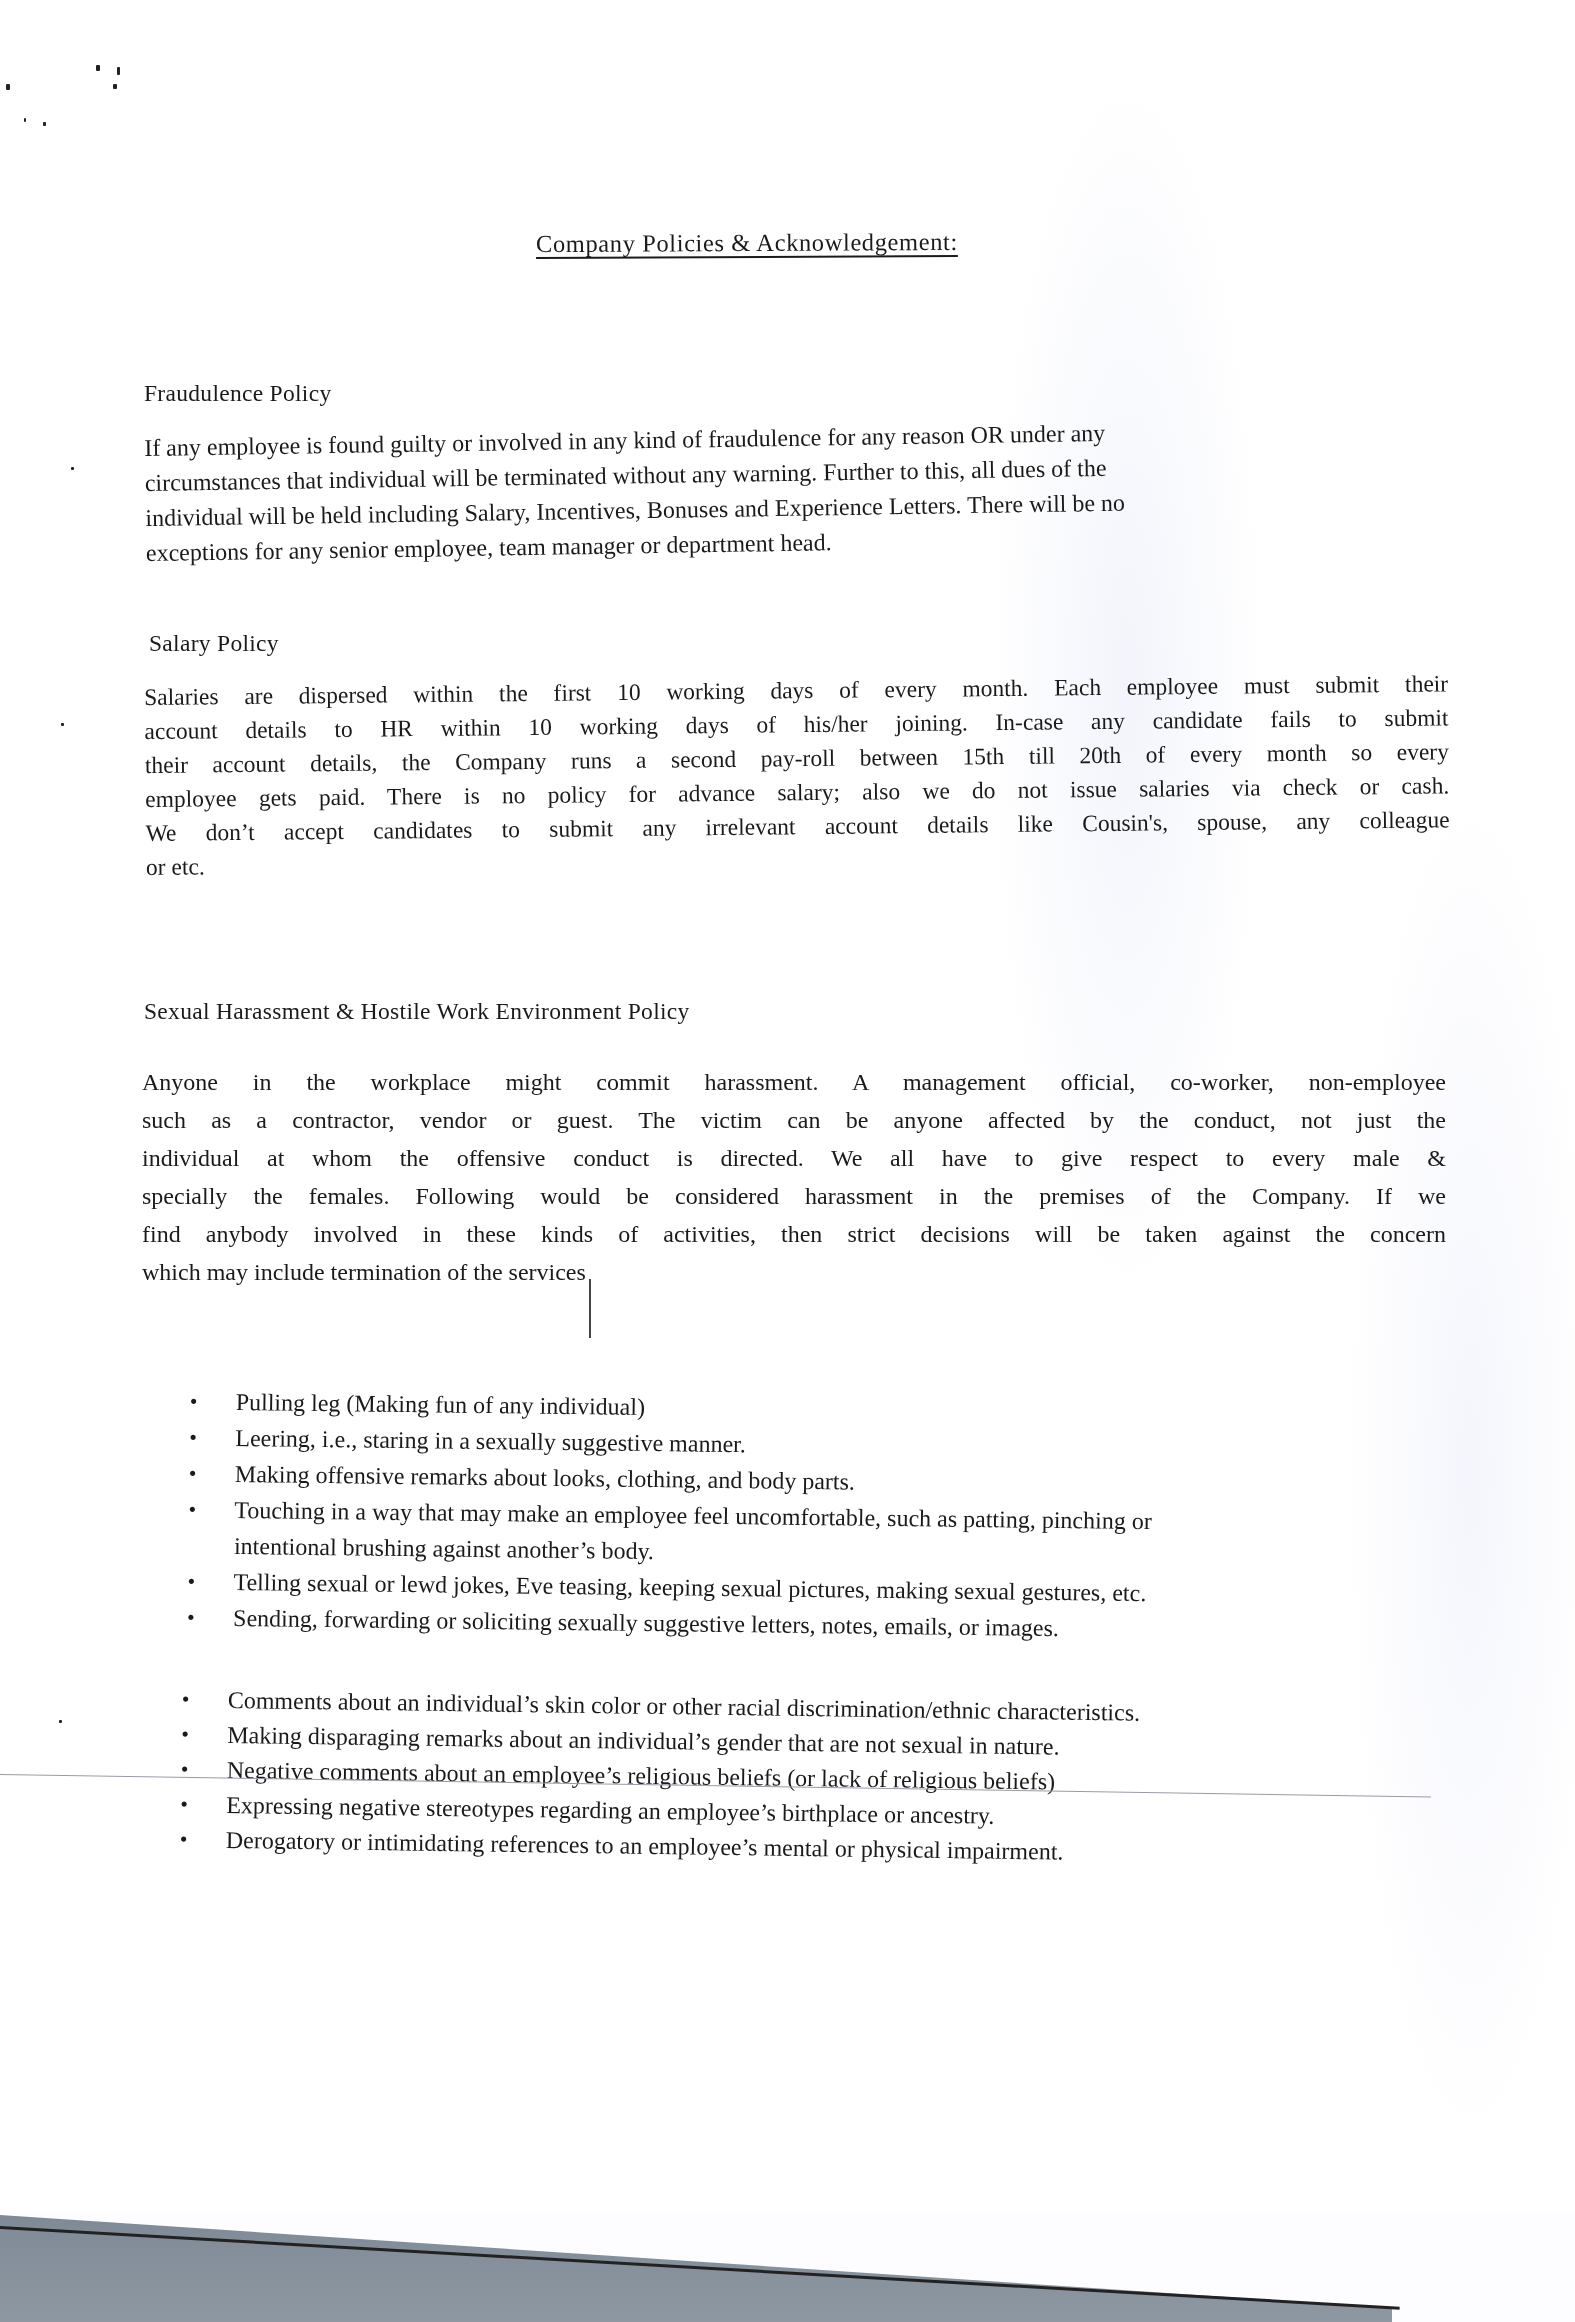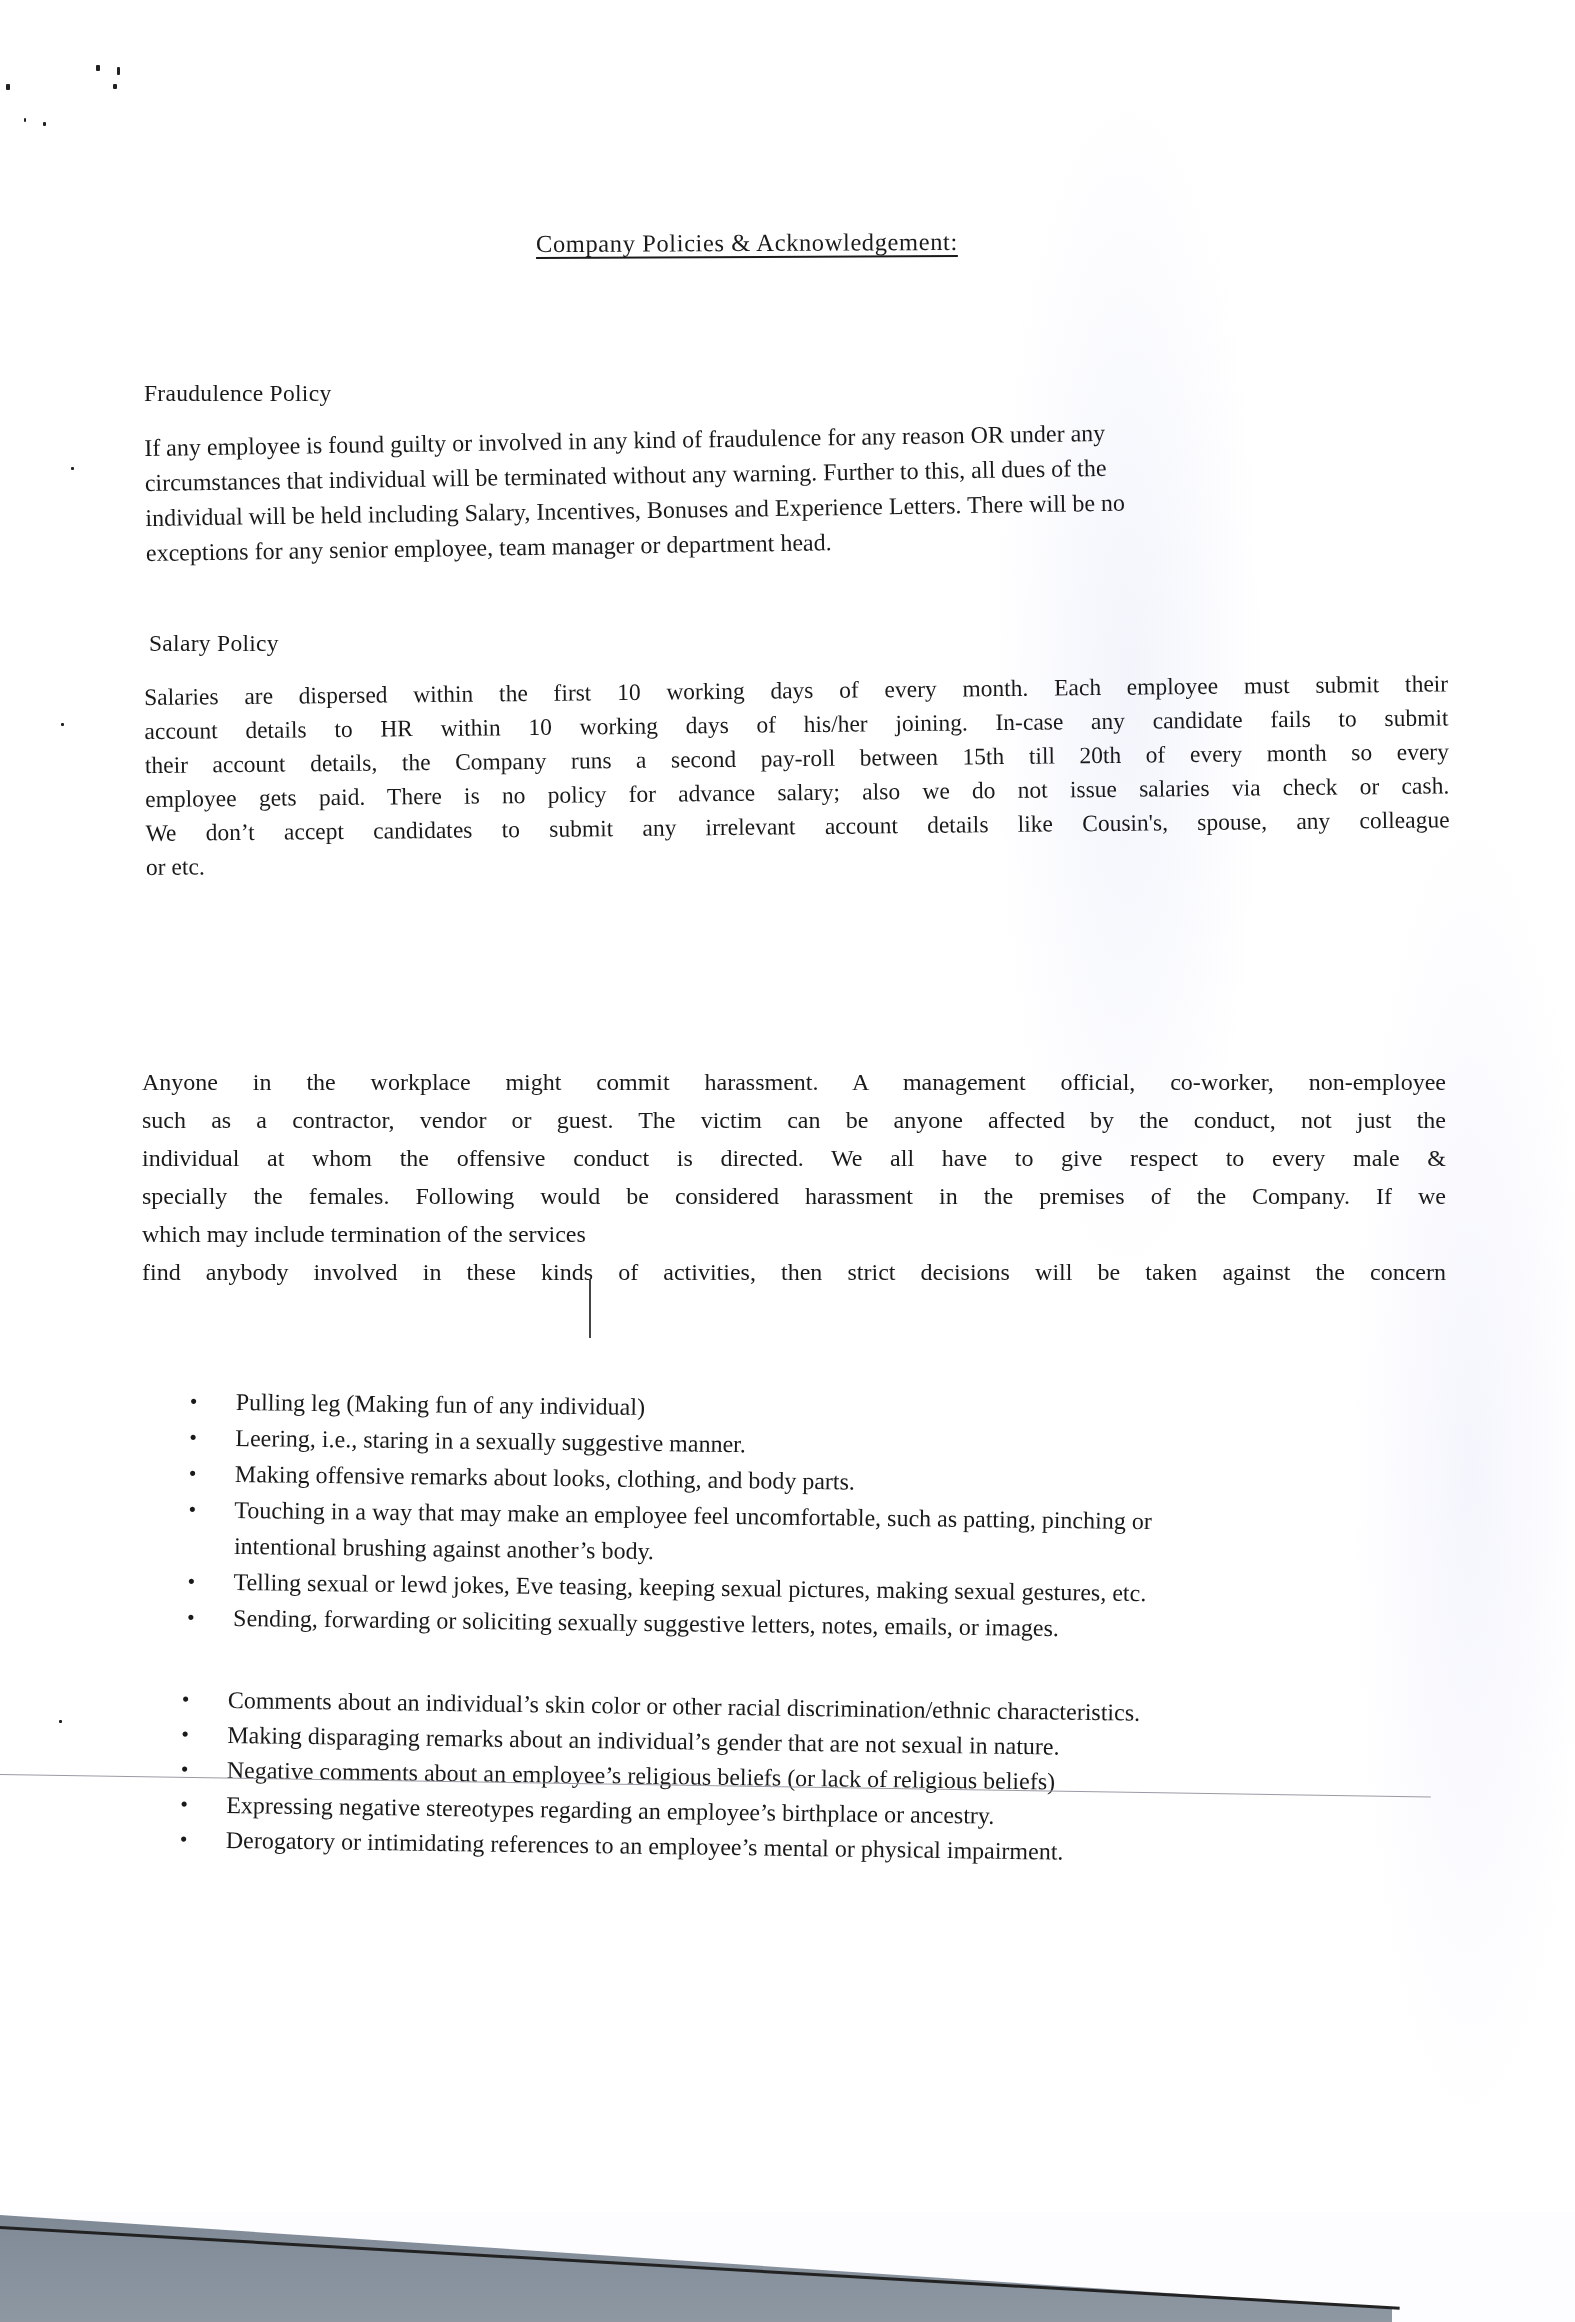--- a/index.html
+++ b/index.html
@@ -72,27 +72,28 @@
   <div class="heading" style="left:149px; top:630px;text-align:right;">Salary Policy</div>
   <div class="para just" style="left:144px; top:680px; width:1304px; font-size:23.5px; line-height:34px; transform:rotate(-0.6deg); transform-origin:0 0;">
     <span class="ln">Salaries are dispersed within the first 10 working days of every month. Each employee must submit their</span>
     <span class="ln">account details to HR within 10 working days of his/her joining. In-case any candidate fails to submit</span>
     <span class="ln">their account details, the Company runs a second pay-roll between 15th till 20th of every month so every</span>
     <span class="ln">employee gets paid. There is no policy for advance salary; also we do not issue salaries via check or cash.</span>
     <span class="ln">We don’t accept candidates to submit any irrelevant account details like Cousin's, spouse, any colleague</span>
     <span class="ln" style="text-align-last:left;">or etc.</span>
   </div>
 
+  <div class="heading" style="left:144px; top:998px;">Sexual Harassment &amp; Hostile Work Environment Policy</div>
   <div class="para just" style="left:142px; top:1063px; width:1304px; line-height:38px;">
     <span class="ln">Anyone in the workplace might commit harassment. A management official, co-worker, non-employee</span>
     <span class="ln">such as a contractor, vendor or guest. The victim can be anyone affected by the conduct, not just the</span>
     <span class="ln">individual at whom the offensive conduct is directed. We all have to give respect to every male &amp;</span>
     <span class="ln">specially the females. Following would be considered harassment in the premises of the Company. If we</span>
+    <span class="ln">find anybody involved in these kinds of activities, then strict decisions will be taken against the concern</span>
     <span class="ln" style="text-align-last:left;">which may include termination of the services</span>
-    <span class="ln">find anybody involved in these kinds of activities, then strict decisions will be taken against the concern</span>
   </div>
 
   <ul class="bullets" style="left:236px; top:1384px; line-height:36px; transform:rotate(0.7deg); transform-origin:0 0;">
     <li><span class="dot">•</span><span>Pulling leg (Making fun of any individual)</span></li>
     <li><span class="dot">•</span><span>Leering, i.e., staring in a sexually suggestive manner.</span></li>
     <li><span class="dot">•</span><span>Making offensive remarks about looks, clothing, and body parts.</span></li>
     <li><span class="dot">•</span><span>Touching in a way that may make an employee feel uncomfortable, such as patting, pinching or</span><span class="cont">intentional brushing against another’s body.</span></li>
     <li><span class="dot">•</span><span>Telling sexual or lewd jokes, Eve teasing, keeping sexual pictures, making sexual gestures, etc.</span></li>
     <li><span class="dot">•</span><span>Sending, forwarding or soliciting sexually suggestive letters, notes, emails, or images.</span></li>
   </ul>

